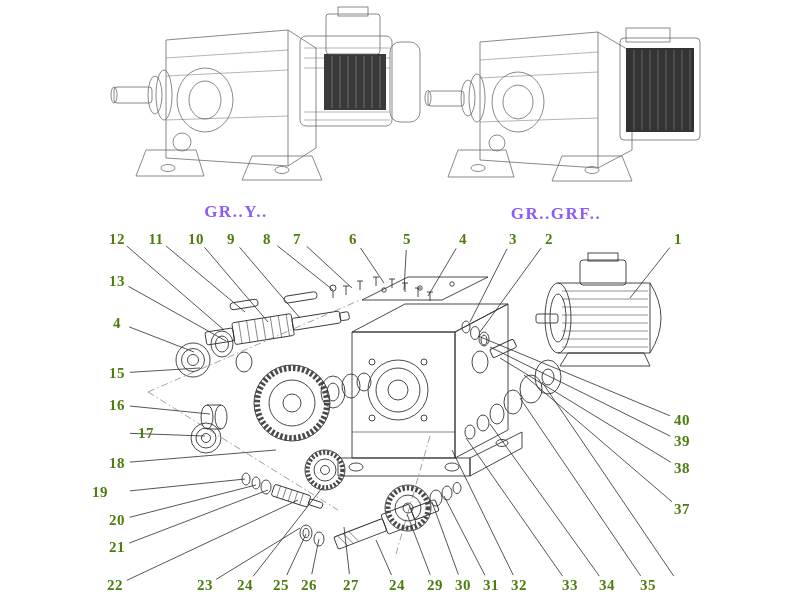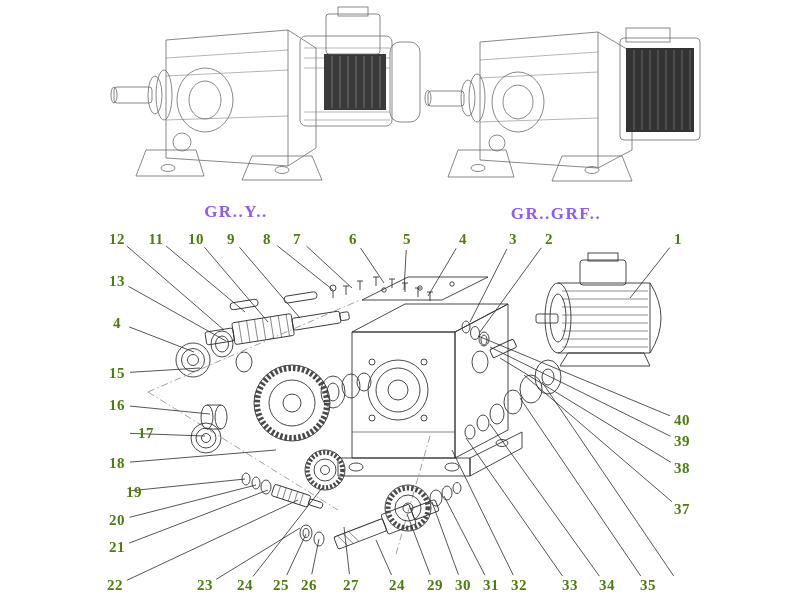--- a/index.html
+++ b/index.html
@@ -285,21 +285,21 @@
     <div class="callout" style="left: 231px; top: 239px;">9</div>
     <div class="callout" style="left: 196px; top: 239px; text-align: right;">10</div>
     <div class="callout" style="left: 156px; top: 239px;">11</div>
     <div class="callout" style="left: 117px; top: 239px;">12</div>
     <div class="callout" style="left: 117px; top: 281px;">13</div>
     <div class="callout" style="left: 117px; top: 323px;">4</div>
     <div class="callout" style="left: 117px; top: 373px;">15</div>
     <div class="callout" style="left: 117px; top: 405px;">16</div>
     <div class="callout" style="left: 117px; top: 433px; margin-left: 29px;">17</div>
     <div class="callout" style="left: 117px; top: 463px;">18</div>
-    <div class="callout" style="left: 134px; top: 492px;">19</div>
+    <div class="callout" style="left: 100px; top: 492px;">19</div>
     <div class="callout" style="left: 117px; top: 520px;">20</div>
     <div class="callout" style="left: 117px; top: 547px;">21</div>
     <div class="callout" style="left: 115px; top: 585px;">22</div>
     <div class="callout" style="left: 205px; top: 585px;">23</div>
     <div class="callout" style="left: 245px; top: 585px;">24</div>
     <div class="callout" style="left: 281px; top: 585px;">25</div>
     <div class="callout" style="left: 309px; top: 585px;">26</div>
     <div class="callout" style="left: 351px; top: 585px;">27</div>
     <div class="callout" style="left: 397px; top: 585px;">24</div>
     <div class="callout" style="left: 435px; top: 585px;">29</div>

